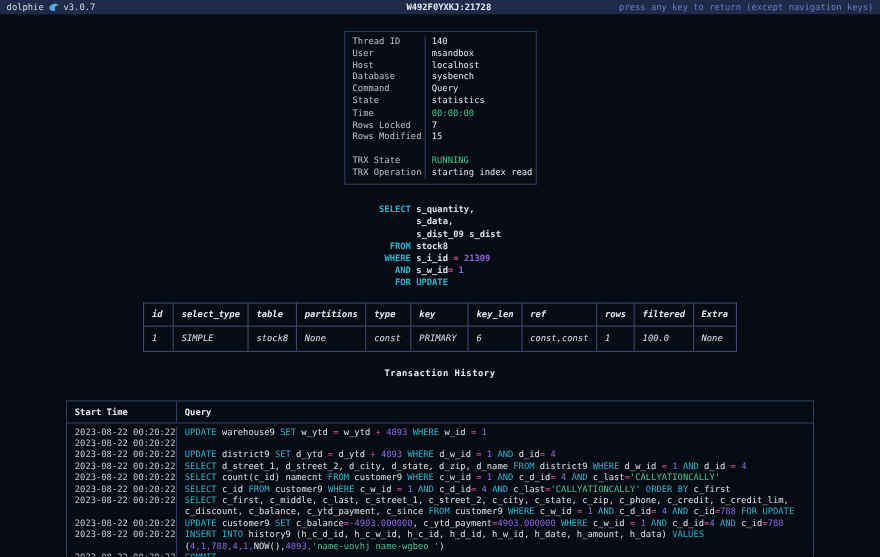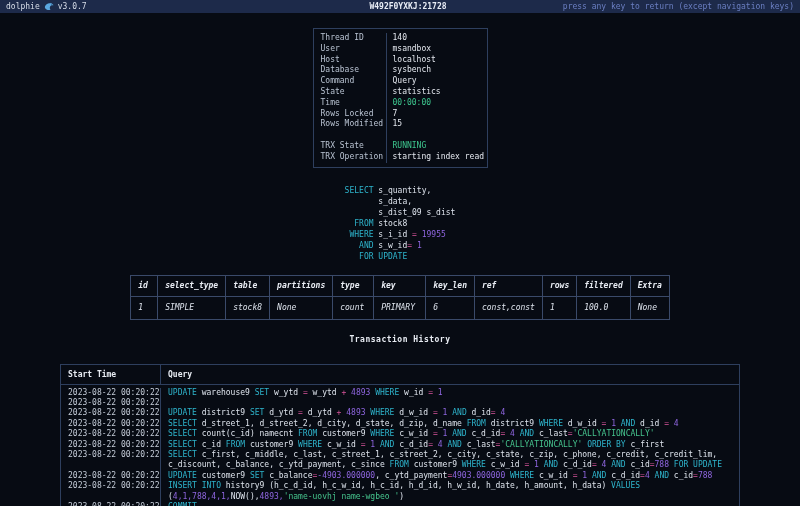--- a/index.html
+++ b/index.html
@@ -30,21 +30,21 @@
   .thread-panel {
     margin-top:15px; width:175px;
     border:1px solid var(--c-border,#2e3f5e);
     padding:4px 0;
   }
   .thread-grid { display:grid; grid-template-columns:72px 1fr; grid-auto-rows:10.8px; }
   .tp-label { padding-left:7px; color:#b9c3d2; white-space:pre; }
   .tp-value { padding-left:6px; border-left:1px solid var(--c-border,#2e3f5e); color:#e4e8ef; white-space:pre; }
   .tp-value.green { color:var(--c-green,#3ec78f); }
   
-  .query-block { margin-top:17px; }
+  .query-block { margin-top:17px;font-weight:bold; }
   .query-line { line-height:11px; white-space:pre; }
   
   .tok-kw  { color:var(--c-kw,#2eb4cc); }
   .tok-id  { color:var(--c-id,#dde3ec); }
   .tok-op  { color:var(--c-op,#d9549b); }
   .tok-num { color:var(--c-num,#8f66e0); }
   .tok-str { color:var(--c-str,#46c48e); }
   
   .explain { margin-top:13px; border-collapse:collapse; table-layout:fixed; }
   .explain th, .explain td {
@@ -125,21 +125,21 @@
         <div class="tp-label">TRX Operation</div>
         <div class="tp-value">starting index read</div>
       </div>
   </div>
 
   <div class="query-block" id="query-block">
       <div class="query-line"><span class="tok-kw">SELECT</span><span class="tok-id"> s_quantity,</span></div>
       <div class="query-line"><span class="tok-id">       s_data,</span></div>
       <div class="query-line"><span class="tok-id">       s_dist_09 s_dist</span></div>
       <div class="query-line"><span class="tok-id">  </span><span class="tok-kw">FROM</span><span class="tok-id"> stock8</span></div>
-      <div class="query-line"><span class="tok-id"> </span><span class="tok-kw">WHERE</span><span class="tok-id"> s_i_id </span><span class="tok-op">=</span><span class="tok-id"> </span><span class="tok-num">19955</span></div>
+      <div class="query-line"><span class="tok-id"> </span><span class="tok-kw">WHERE</span><span class="tok-id"> s_i_id </span><span class="tok-op">=</span><span class="tok-id"> </span><span class="tok-num">21309</span></div>
       <div class="query-line"><span class="tok-id">   </span><span class="tok-kw">AND</span><span class="tok-id"> s_w_id</span><span class="tok-op">=</span><span class="tok-id"> </span><span class="tok-num">1</span></div>
       <div class="query-line"><span class="tok-id">   </span><span class="tok-kw">FOR UPDATE</span></div>
     </div>
 
   <table class="explain">
     <colgroup id="explain-cols">
         <col style="width: 27px;">
         <col style="width: 64px;">
         <col style="width: 39px;">
         <col style="width: 56px;">
@@ -165,21 +165,21 @@
           <th class="italic">filtered</th>
           <th>Extra</th>
         </tr>
       </thead>
     <tbody id="explain-body">
         <tr>
           <td>1</td>
           <td>SIMPLE</td>
           <td>stock8</td>
           <td>None</td>
-          <td>count</td>
+          <td>const</td>
           <td>PRIMARY</td>
           <td>6</td>
           <td>const,const</td>
           <td>1</td>
           <td>100.0</td>
           <td>None</td>
         </tr>
       </tbody>
   </table>
 

